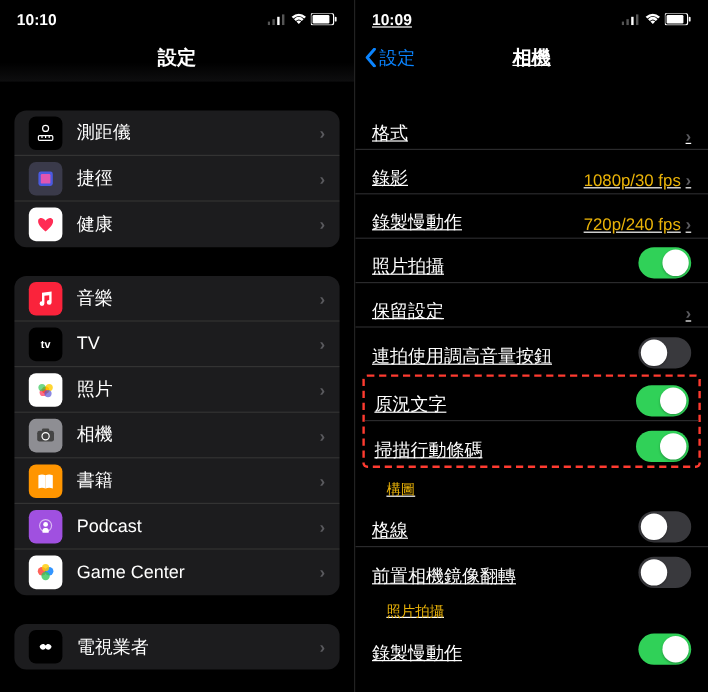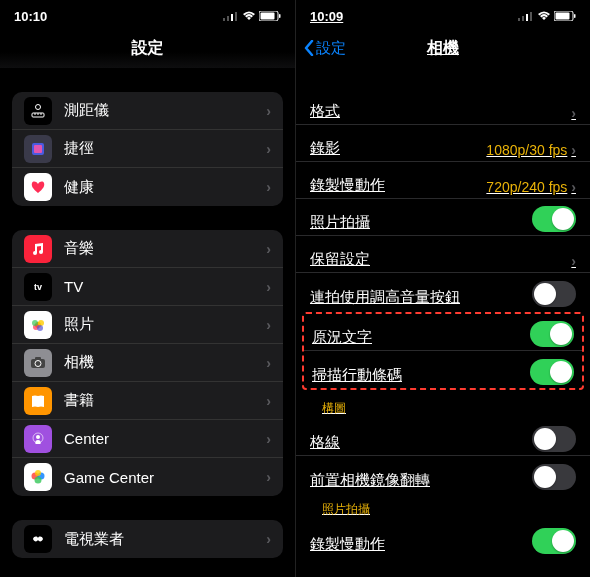--- a/index.html
+++ b/index.html
@@ -150,21 +150,21 @@
           <span class="chevron">›</span>
         </div>
         <div class="row">
           <div class="icon-box" style="background:#a050e0">
             <svg width="18" height="18" viewBox="0 0 18 18">
               <circle cx="9" cy="7" r="2" fill="#fff"></circle>
               <path d="M9 10 C7 10 6 11 6.5 14 L11.5 14 C12 11 11 10 9 10 Z" fill="#fff"></path>
               <circle cx="9" cy="8" r="5" fill="none" stroke="#fff" stroke-width="1" opacity="0.6"></circle>
             </svg>
           </div>
-          <span class="row-label">Center</span>
+          <span class="row-label">Podcast</span>
           <span class="chevron">›</span>
         </div>
         <div class="row">
           <div class="icon-box" style="background:#fff">
             <svg width="18" height="18" viewBox="0 0 18 18">
               <circle cx="6" cy="8" r="3.5" fill="#ff3b30" opacity="0.8"></circle>
               <circle cx="12" cy="8" r="3.5" fill="#007aff" opacity="0.8"></circle>
               <circle cx="9" cy="12" r="3.5" fill="#34c759" opacity="0.8"></circle>
               <circle cx="9" cy="5" r="3" fill="#ffcc00" opacity="0.8"></circle>
             </svg>

